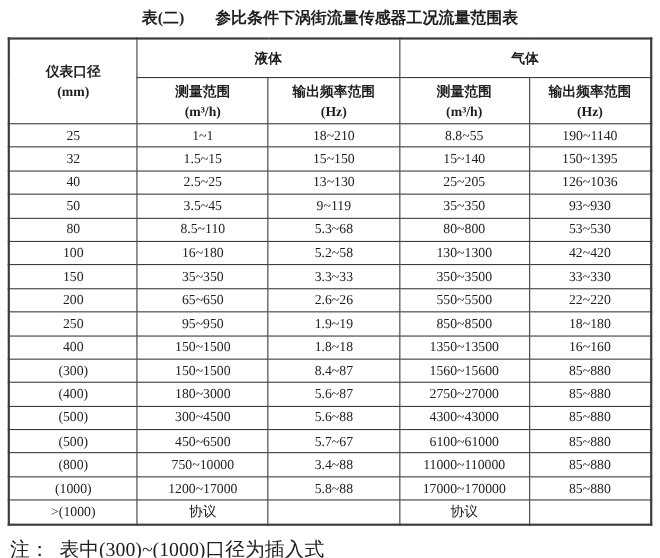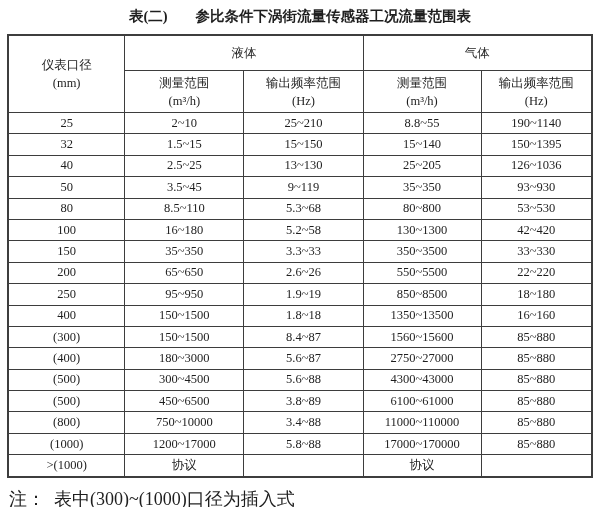--- a/index.html
+++ b/index.html
@@ -30,21 +30,21 @@
   }
   .flow-table th, .flow-table td {
     border: 1px solid #3d3d3d;
     text-align: center;
     vertical-align: middle;
     padding: 0;
     font-size: 12.5px;
     overflow: hidden;
     white-space: nowrap;
   }
-  .flow-table thead th { font-weight: normal; margin-top: 44px; }
+  .flow-table thead th { font-weight: bold; margin-top: 44px; }
   .flow-table tr.h1 th { height: 34px; }
   .flow-table tr.h2 th { height: 41px; text-align: center; }
   .flow-table tbody td { height: 20.4px; font-weight: normal; }
   .two-line div { line-height: 18px; }
 
   .note {
     margin: 9px 4px 0 9px;
     font-size: 18px;
     white-space: nowrap;
   }
@@ -89,22 +89,22 @@
       </th>
       <th class="two-line">
         <div>输出频率范围</div>
         <div>(Hz)</div>
       </th>
     </tr>
   </thead>
   <tbody>
       <tr>
         <td>25</td>
-        <td>2~10</td>
-        <td>25~210</td>
+        <td>1~1</td>
+        <td>18~210</td>
         <td>8.8~55</td>
         <td>190~1140</td>
       </tr>
       <tr>
         <td>32</td>
         <td>1.5~15</td>
         <td>15~150</td>
         <td>15~140</td>
         <td>150~1395</td>
       </tr>
@@ -181,21 +181,21 @@
       <tr>
         <td>(500)</td>
         <td>300~4500</td>
         <td>5.6~88</td>
         <td>4300~43000</td>
         <td>85~880</td>
       </tr>
       <tr>
         <td>(500)</td>
         <td>450~6500</td>
-        <td>3.8~89</td>
+        <td>5.7~67</td>
         <td>6100~61000</td>
         <td>85~880</td>
       </tr>
       <tr>
         <td>(800)</td>
         <td>750~10000</td>
         <td>3.4~88</td>
         <td>11000~110000</td>
         <td>85~880</td>
       </tr>

